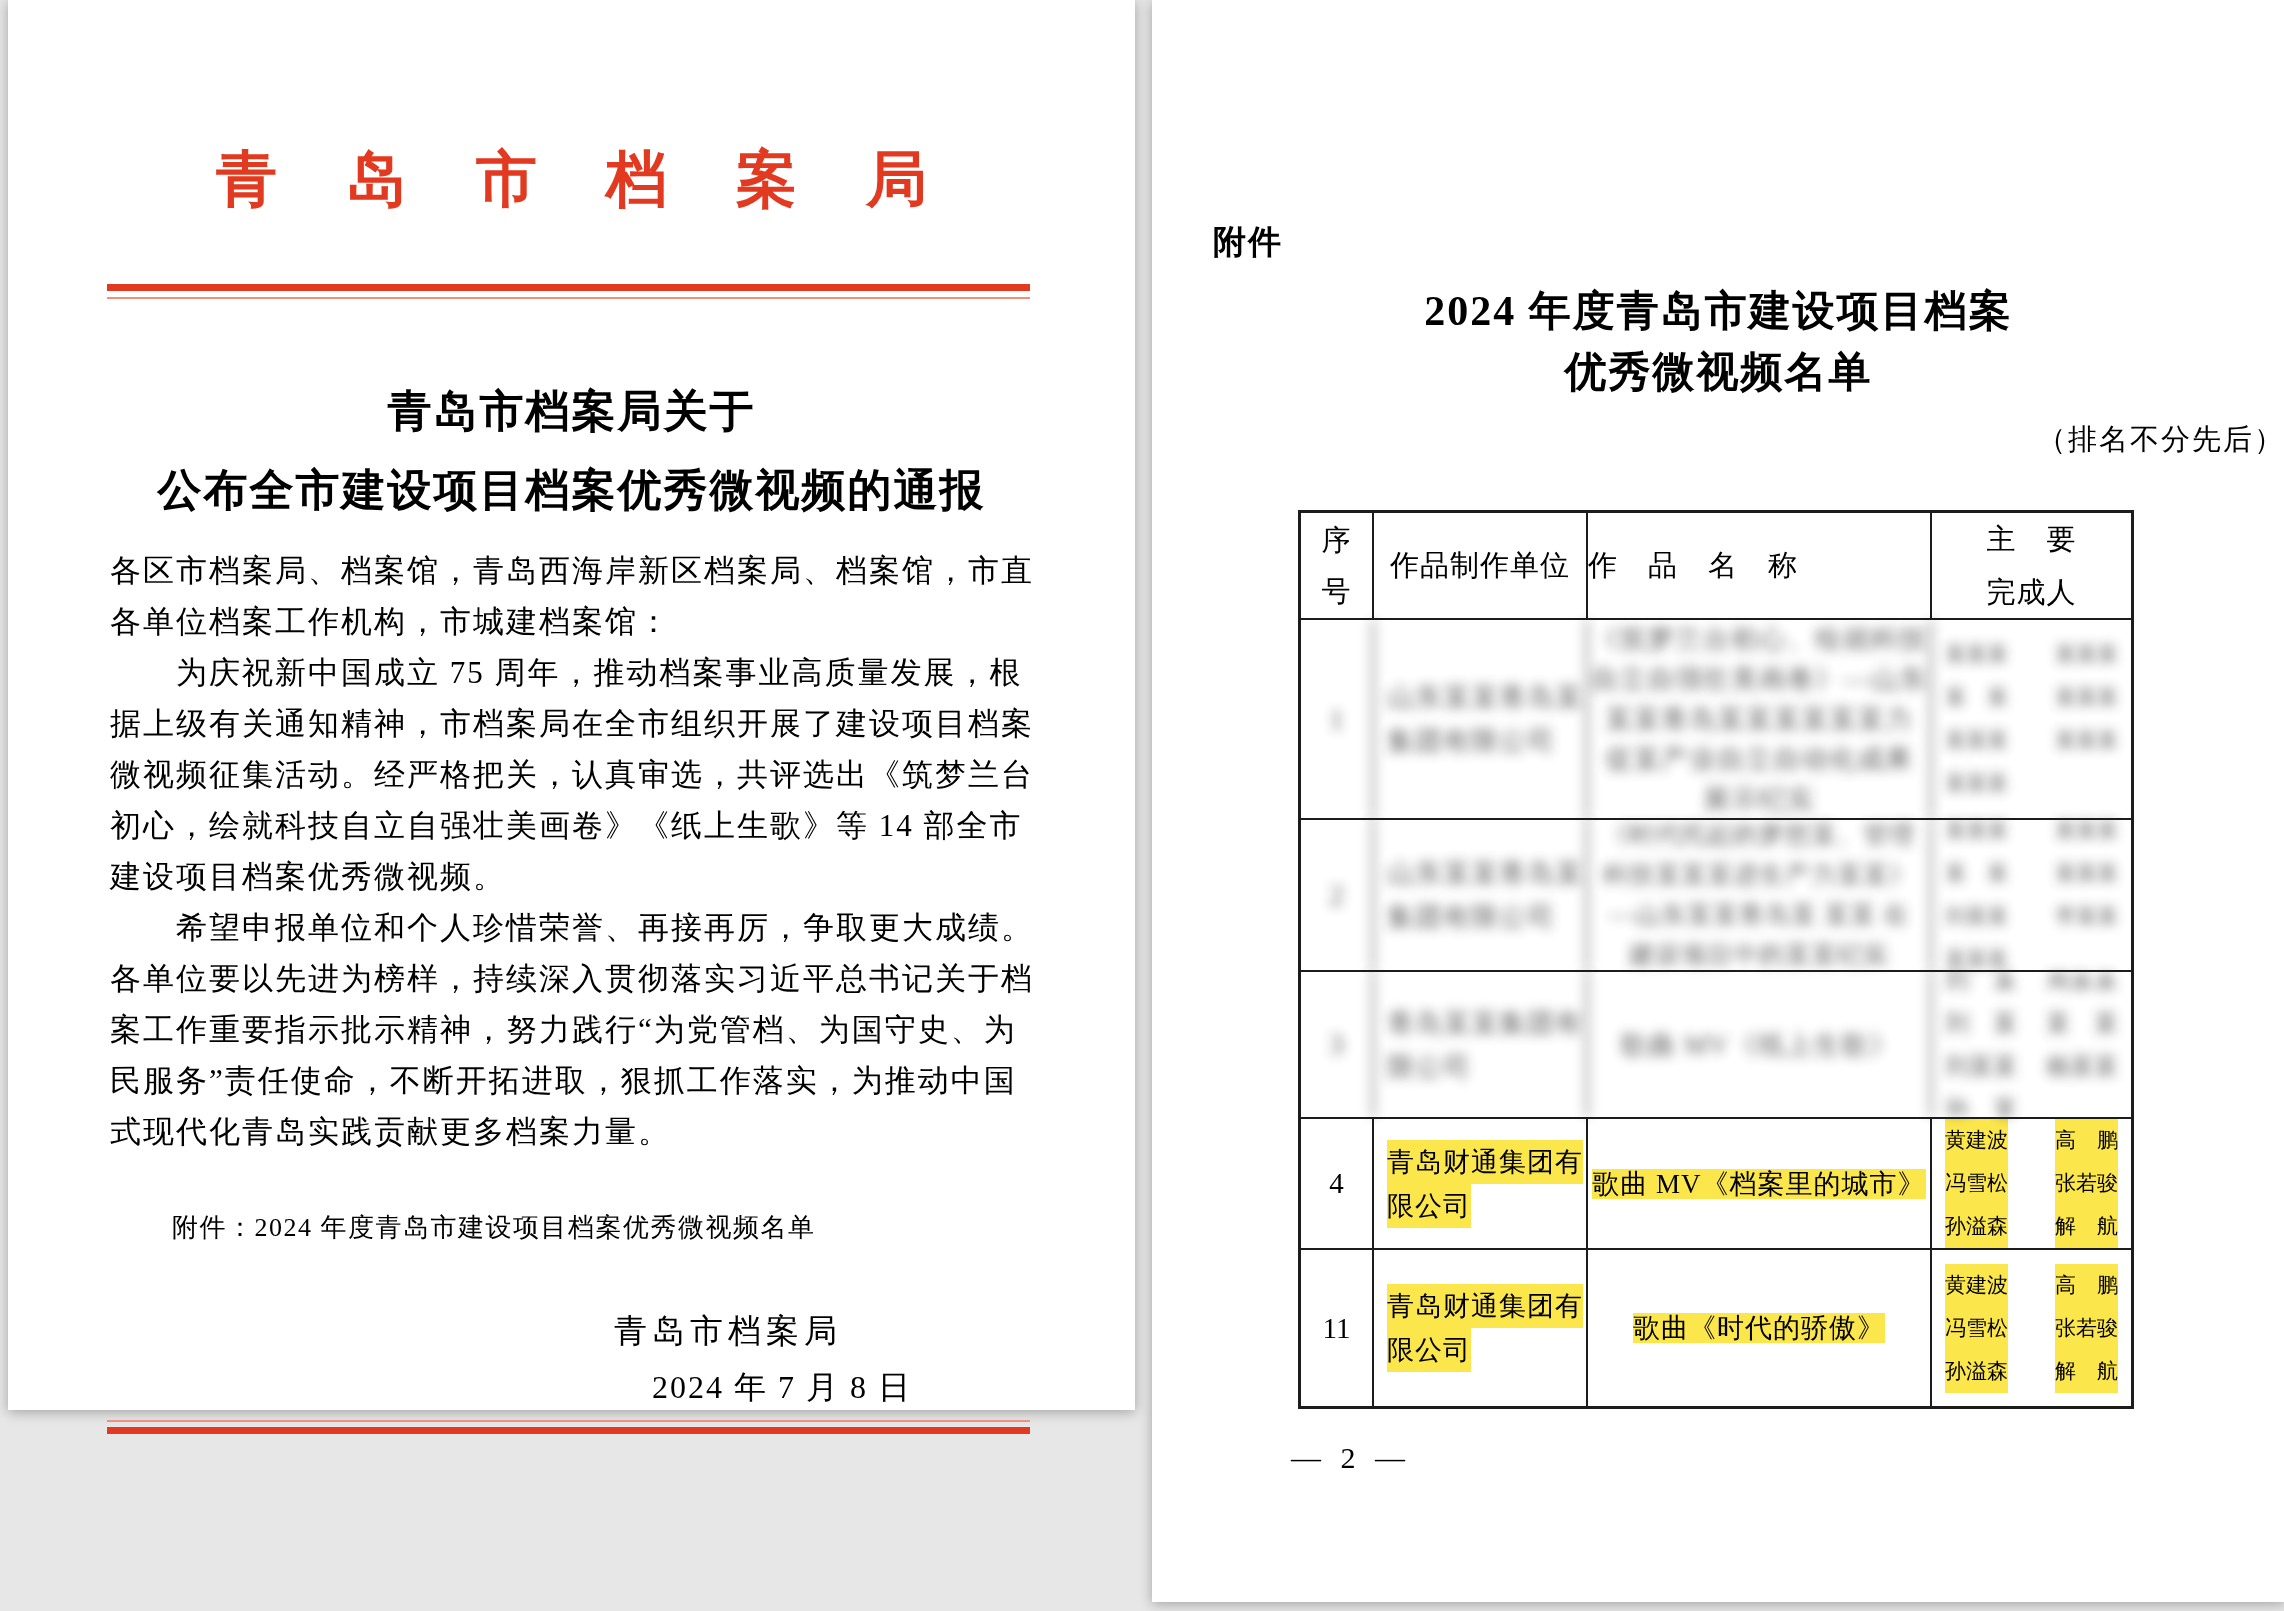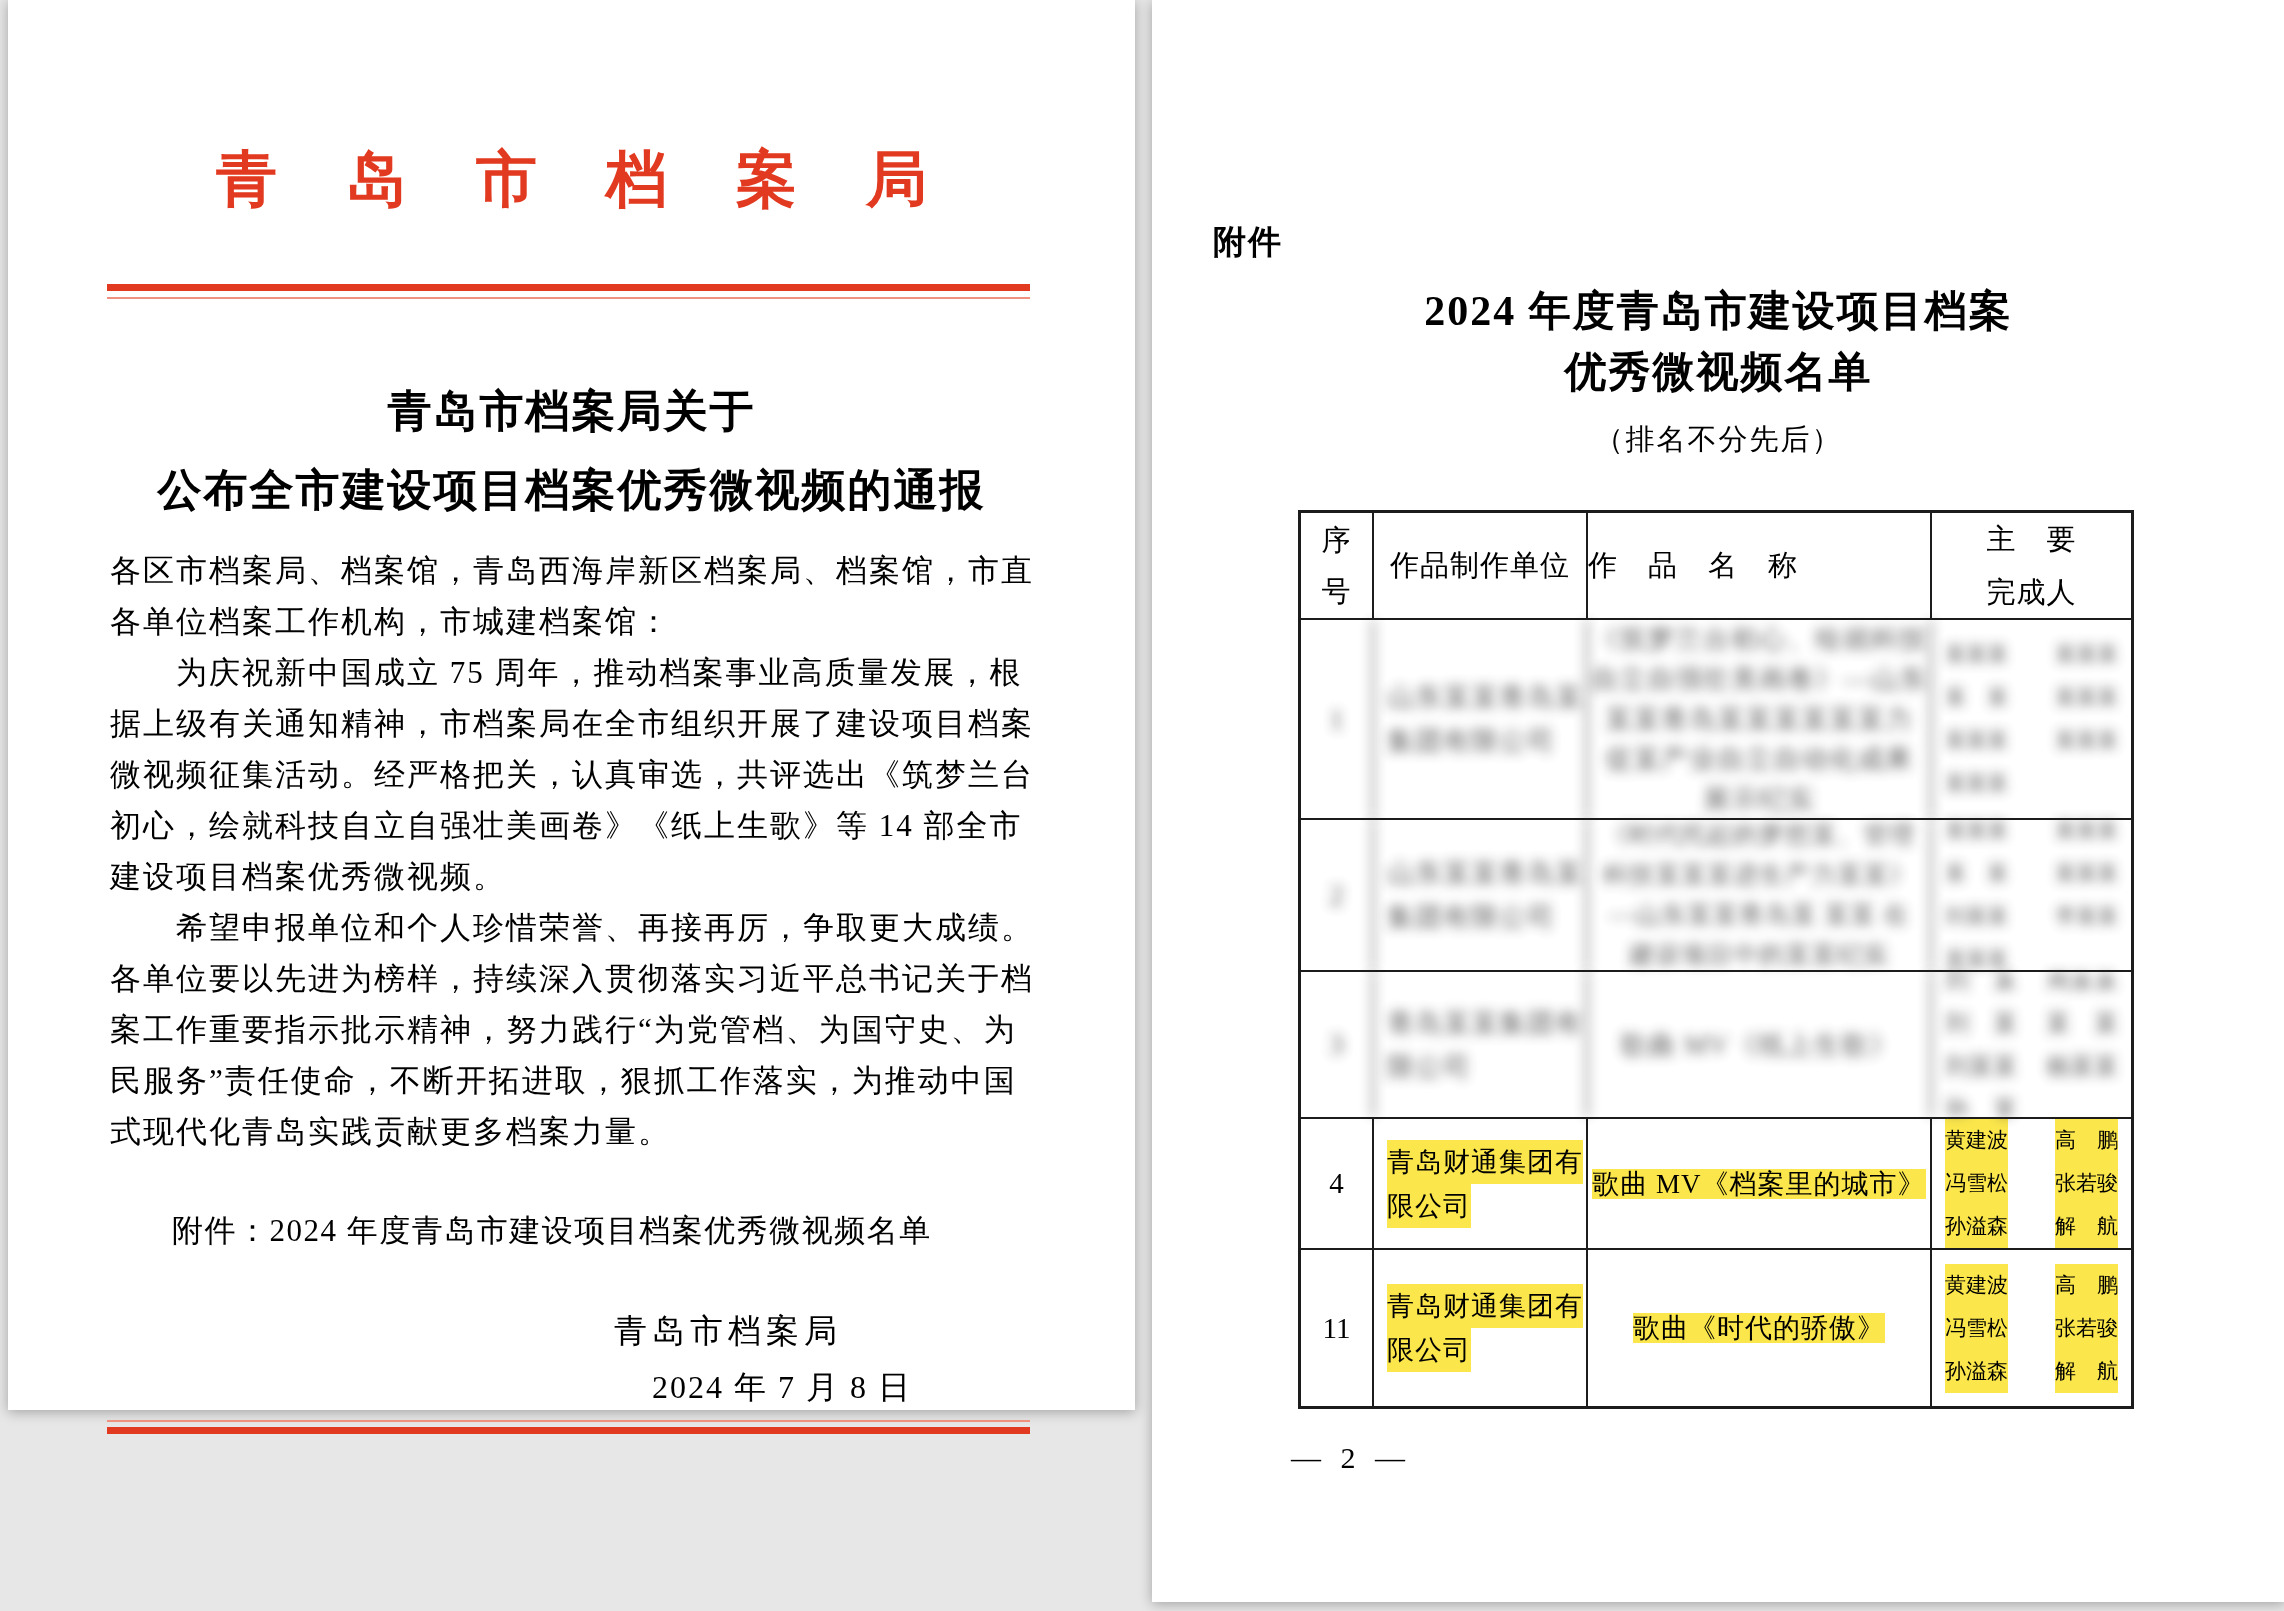--- a/index.html
+++ b/index.html
@@ -26,21 +26,21 @@
     position:absolute;top:372px;left:0;width:100%;text-align:center;
     font-size:44px;font-weight:bold;line-height:79px;letter-spacing:2px;
   }
   .body-text{
     position:absolute;top:545px;left:102px;width:927px;
     font-size:31px;line-height:51px;letter-spacing:2px;
   }
   .body-text div{white-space:nowrap;}
   .attach-line{
     position:absolute;top:1210px;left:102px;width:927px;
-    font-size:31px;letter-spacing:1.5px;text-indent:62px;white-space:nowrap;
+    font-size:26px;letter-spacing:1.5px;text-indent:62px;white-space:nowrap;
   }
   .signature{
     position:absolute;top:1309px;left:606px;
     font-size:33px;letter-spacing:5px;white-space:nowrap;
   }
   .doc-date{
     position:absolute;top:1366px;left:644px;
     font-size:32px;letter-spacing:2px;white-space:nowrap;
   }
 
@@ -48,21 +48,21 @@
   .att-label{
     position:absolute;top:220px;left:61px;
     font-family:"Liberation Sans", sans-serif;
     font-size:33px;font-weight:600;letter-spacing:2px;
   }
   .att-title{
     position:absolute;top:281px;left:0;width:100%;text-align:center;
     font-size:42px;font-weight:bold;line-height:61px;letter-spacing:2px;
   }
   .att-subtitle{
-    position:absolute;top:420px;left:0;width:100%;text-align:center;
+    position:absolute;top:420px;left:0;width:100%;text-align:right;
     font-size:29px;letter-spacing:2px;
   }
   .vtable{
     position:absolute;left:146px;top:510px;width:830px;
     border:3px solid #1c1c1c;box-sizing:content-box;
   }
   .trow{display:grid;grid-template-columns:73px 214px 344px 199px;border-bottom:2px solid #1c1c1c;}
   .trow:last-child{border-bottom:none;}
   .td{border-right:2px solid #1c1c1c;box-sizing:border-box;display:flex;flex-direction:column;justify-content:center;overflow:hidden;}
   .td:last-child{border-right:none;}

